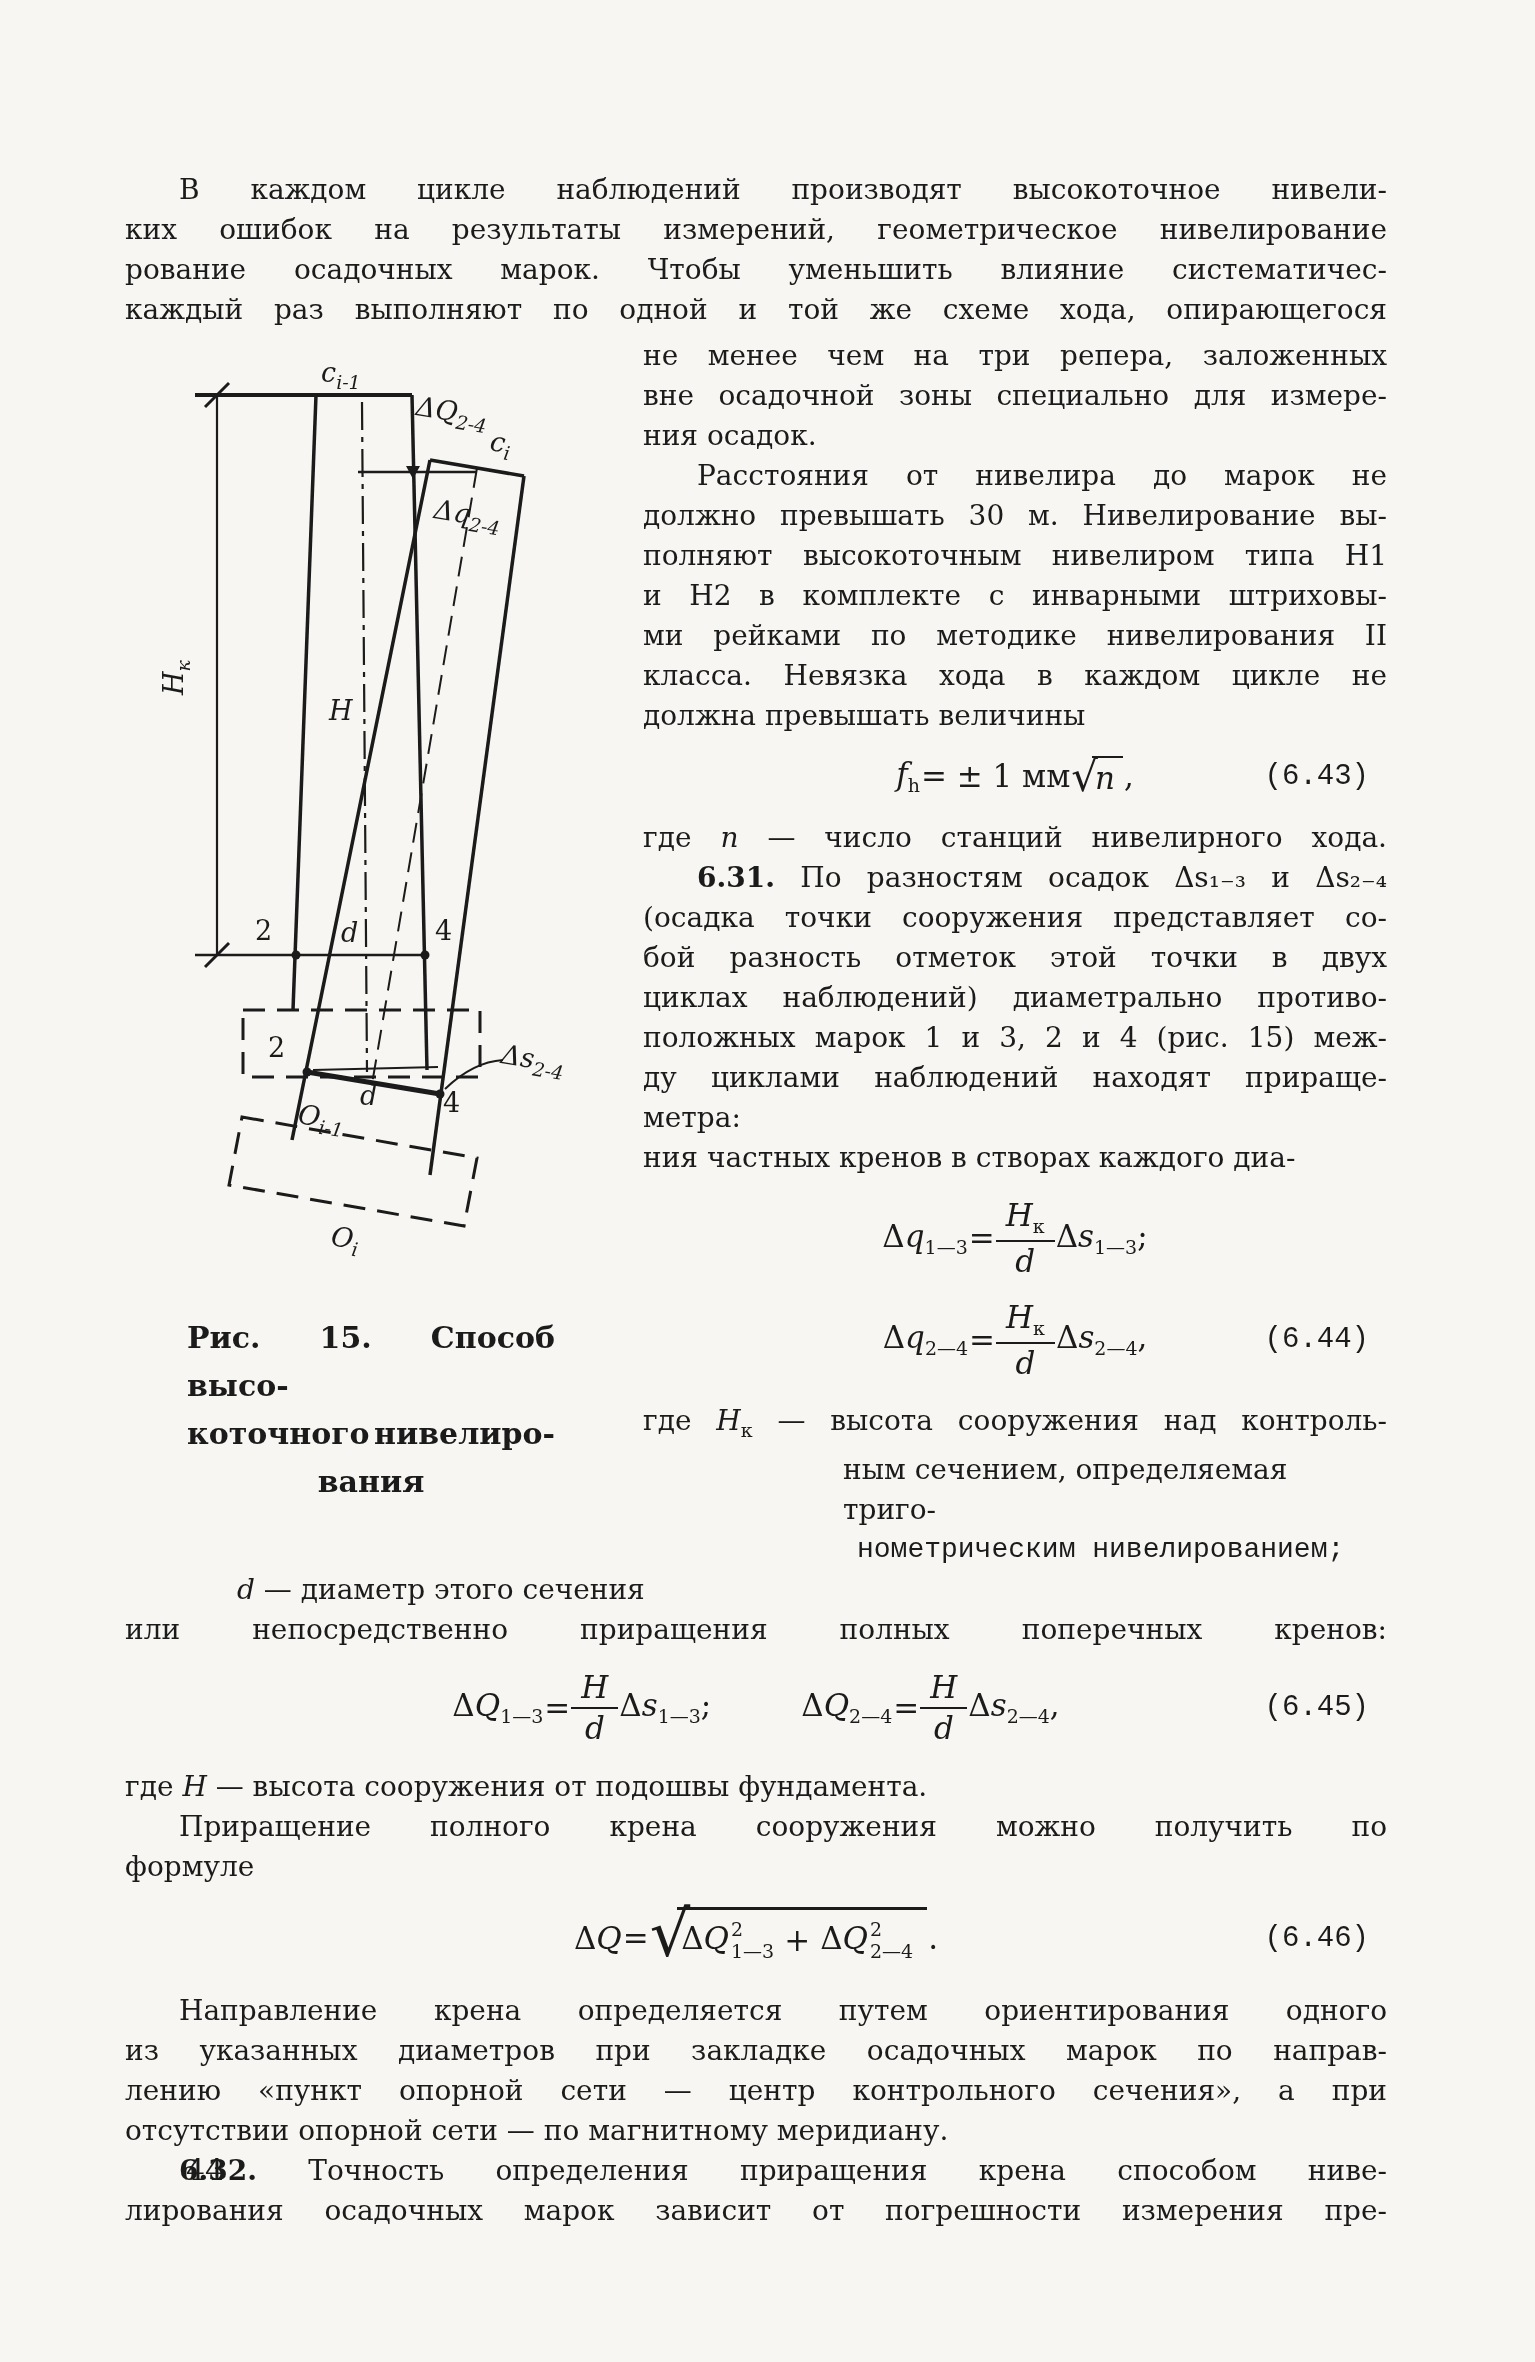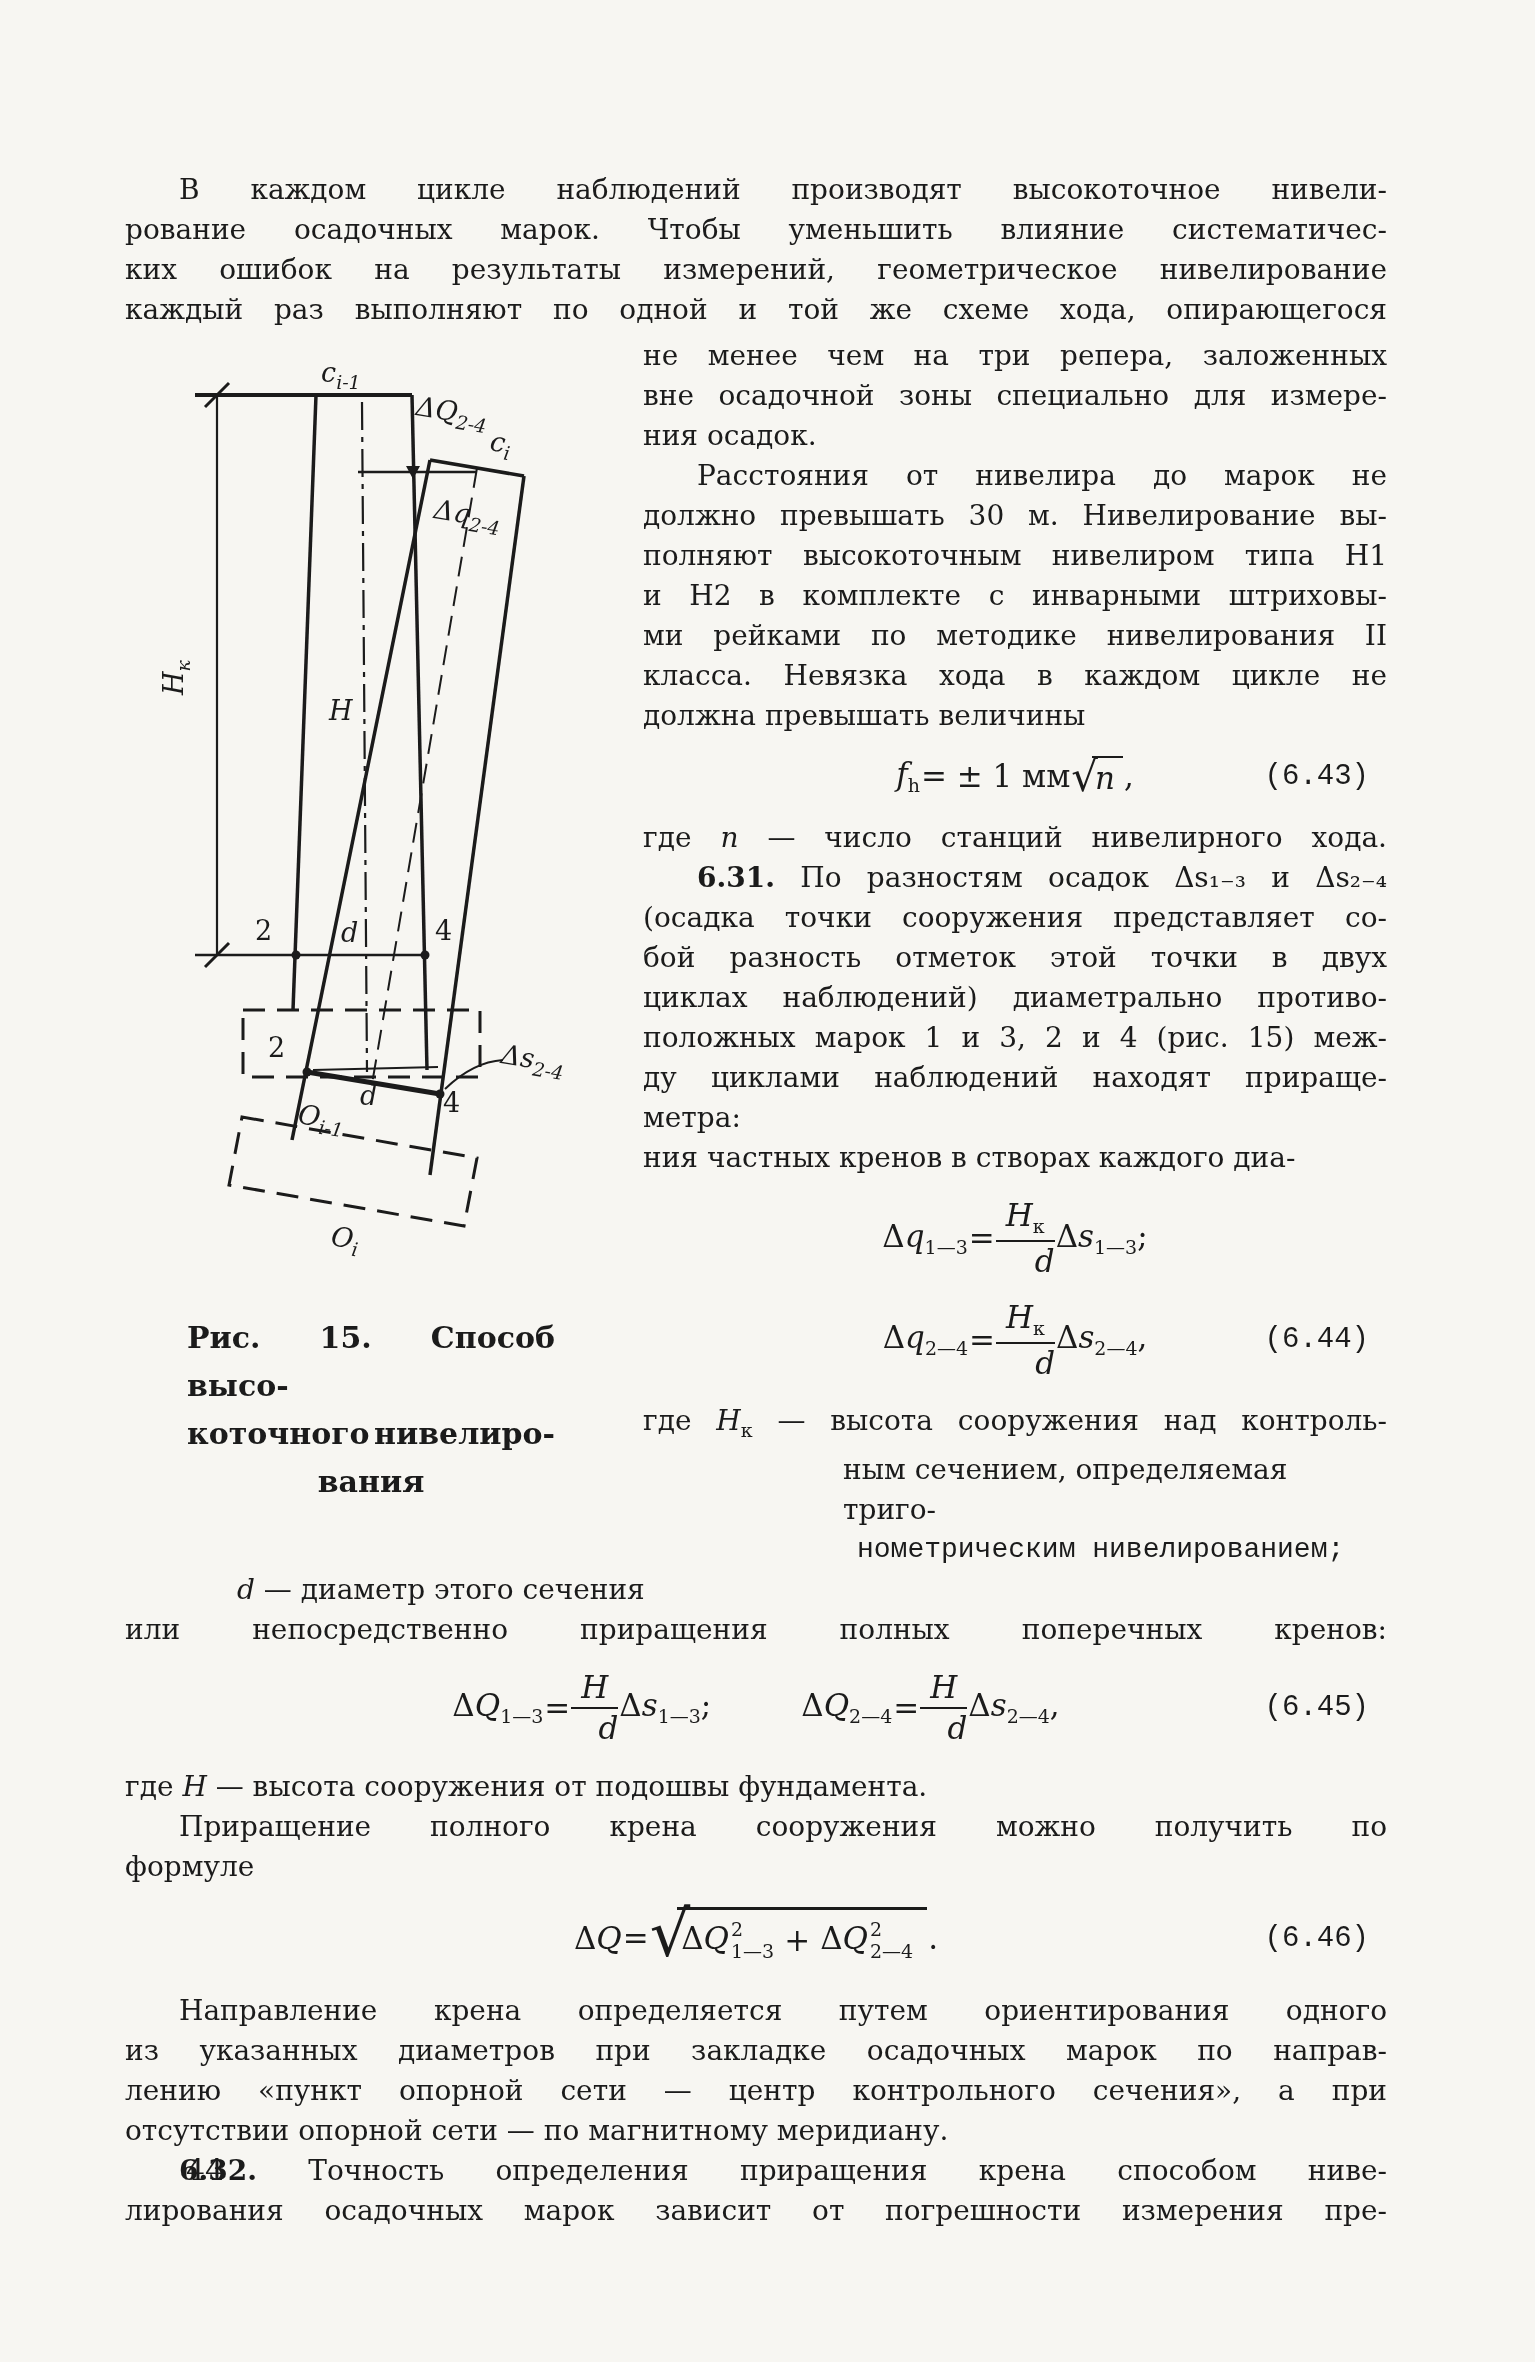--- a/index.html
+++ b/index.html
@@ -27,21 +27,21 @@
   .fig-caption{font-weight:bold;font-size:30px;line-height:48px;width:368px;margin:54px 0 0 62px;}
   .cap-l2{display:flex;justify-content:space-between;}
   .cap-l3{text-align:center;}
   
   .eqrow{position:relative;text-align:center;font-size:31px;line-height:1.15;margin:20px 0;}
   .eqrow .eqnum{position:absolute;right:18px;top:50%;transform:translateY(-50%);font-size:29px;font-family:Liberation Mono, monospace;}
   .fm{display:inline-flex;align-items:center;column-gap:1px;vertical-align:middle;}
   .fm2{display:inline-flex;align-items:center;column-gap:90px;}
   .tok{display:inline-block;white-space:nowrap;}
   sub.ms{font-size:19px;}
-  .frac{display:inline-flex;flex-direction:column;align-items:flex-end;}
+  .frac{display:inline-flex;flex-direction:column;align-items:center;}
   .fnum{display:block;padding:0 10px 2px;border-bottom:2.5px solid #1b1b1b;}
   .fden{display:block;padding-top:2px;}
   .rt{display:inline-flex;align-items:flex-start;}
   .rs{font-size:1.35em;line-height:1;}
   .ra{border-top:2.5px solid #1b1b1b;padding:3px 8px 0 3px;margin-left:-6px;}
   .bigrs{font-size:2.05em;line-height:1.0;transform:translateY(-4px);}
   .bigra{border-top:3px solid #1b1b1b;padding:10px 14px 2px 4px;margin-left:-13px;display:inline-flex;align-items:center;column-gap:10px;}
   .ss{display:inline-flex;flex-direction:column;align-items:flex-start;line-height:1;font-size:19px;vertical-align:middle;row-gap:3px;margin-left:2px;}
   
   .whk-l2{padding-left:200px;}
@@ -53,22 +53,22 @@
   .fig-svg .sb{font-size:19px;}
   .fig-svg .upright{font-style:normal;}
 </style>
 </head>
 <body>
 
 <div class="content">
 
   <div class="lines ind1">
       <div class="tline">В каждом цикле наблюдений производят высокоточное нивели-</div>
+      <div class="tline">ких ошибок на результаты измерений, геометрическое нивелирование</div>
       <div class="tline">рование осадочных марок. Чтобы уменьшить влияние систематичес-</div>
-      <div class="tline">ких ошибок на результаты измерений, геометрическое нивелирование</div>
       <div class="tline">каждый раз выполняют по одной и той же схеме хода, опирающегося</div>
     </div>
 
   <div class="fig-row">
 
     <div class="fig-col">
       <svg class="fig-svg" width="480" height="900" viewBox="0 0 480 900">
 
         <g stroke="#1b1b1b" fill="none">
           <line x1="70" y1="35" x2="287" y2="35" stroke-width="4"></line>

